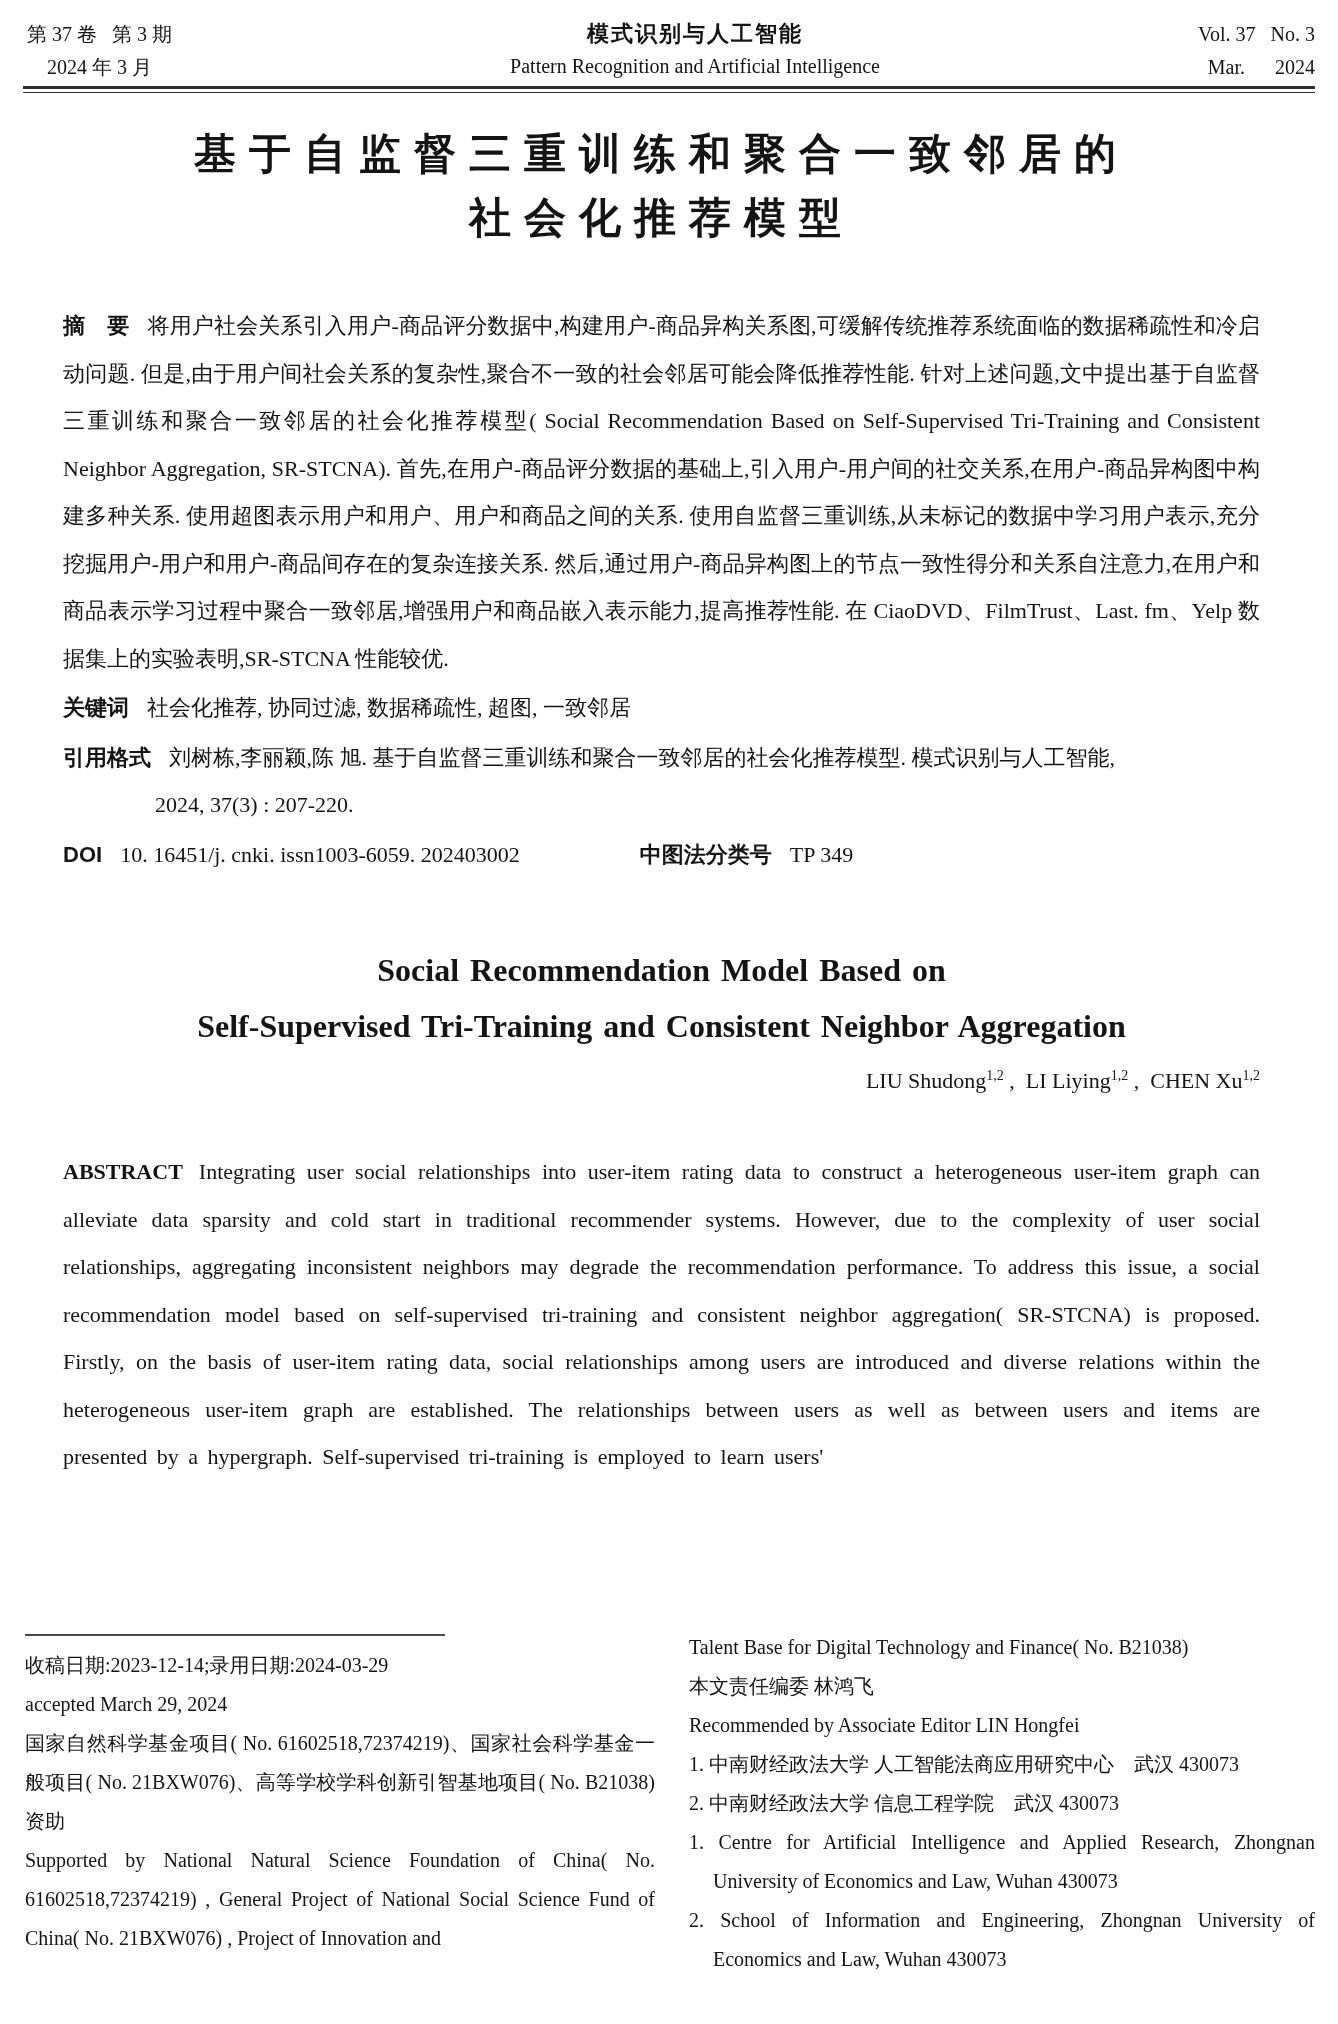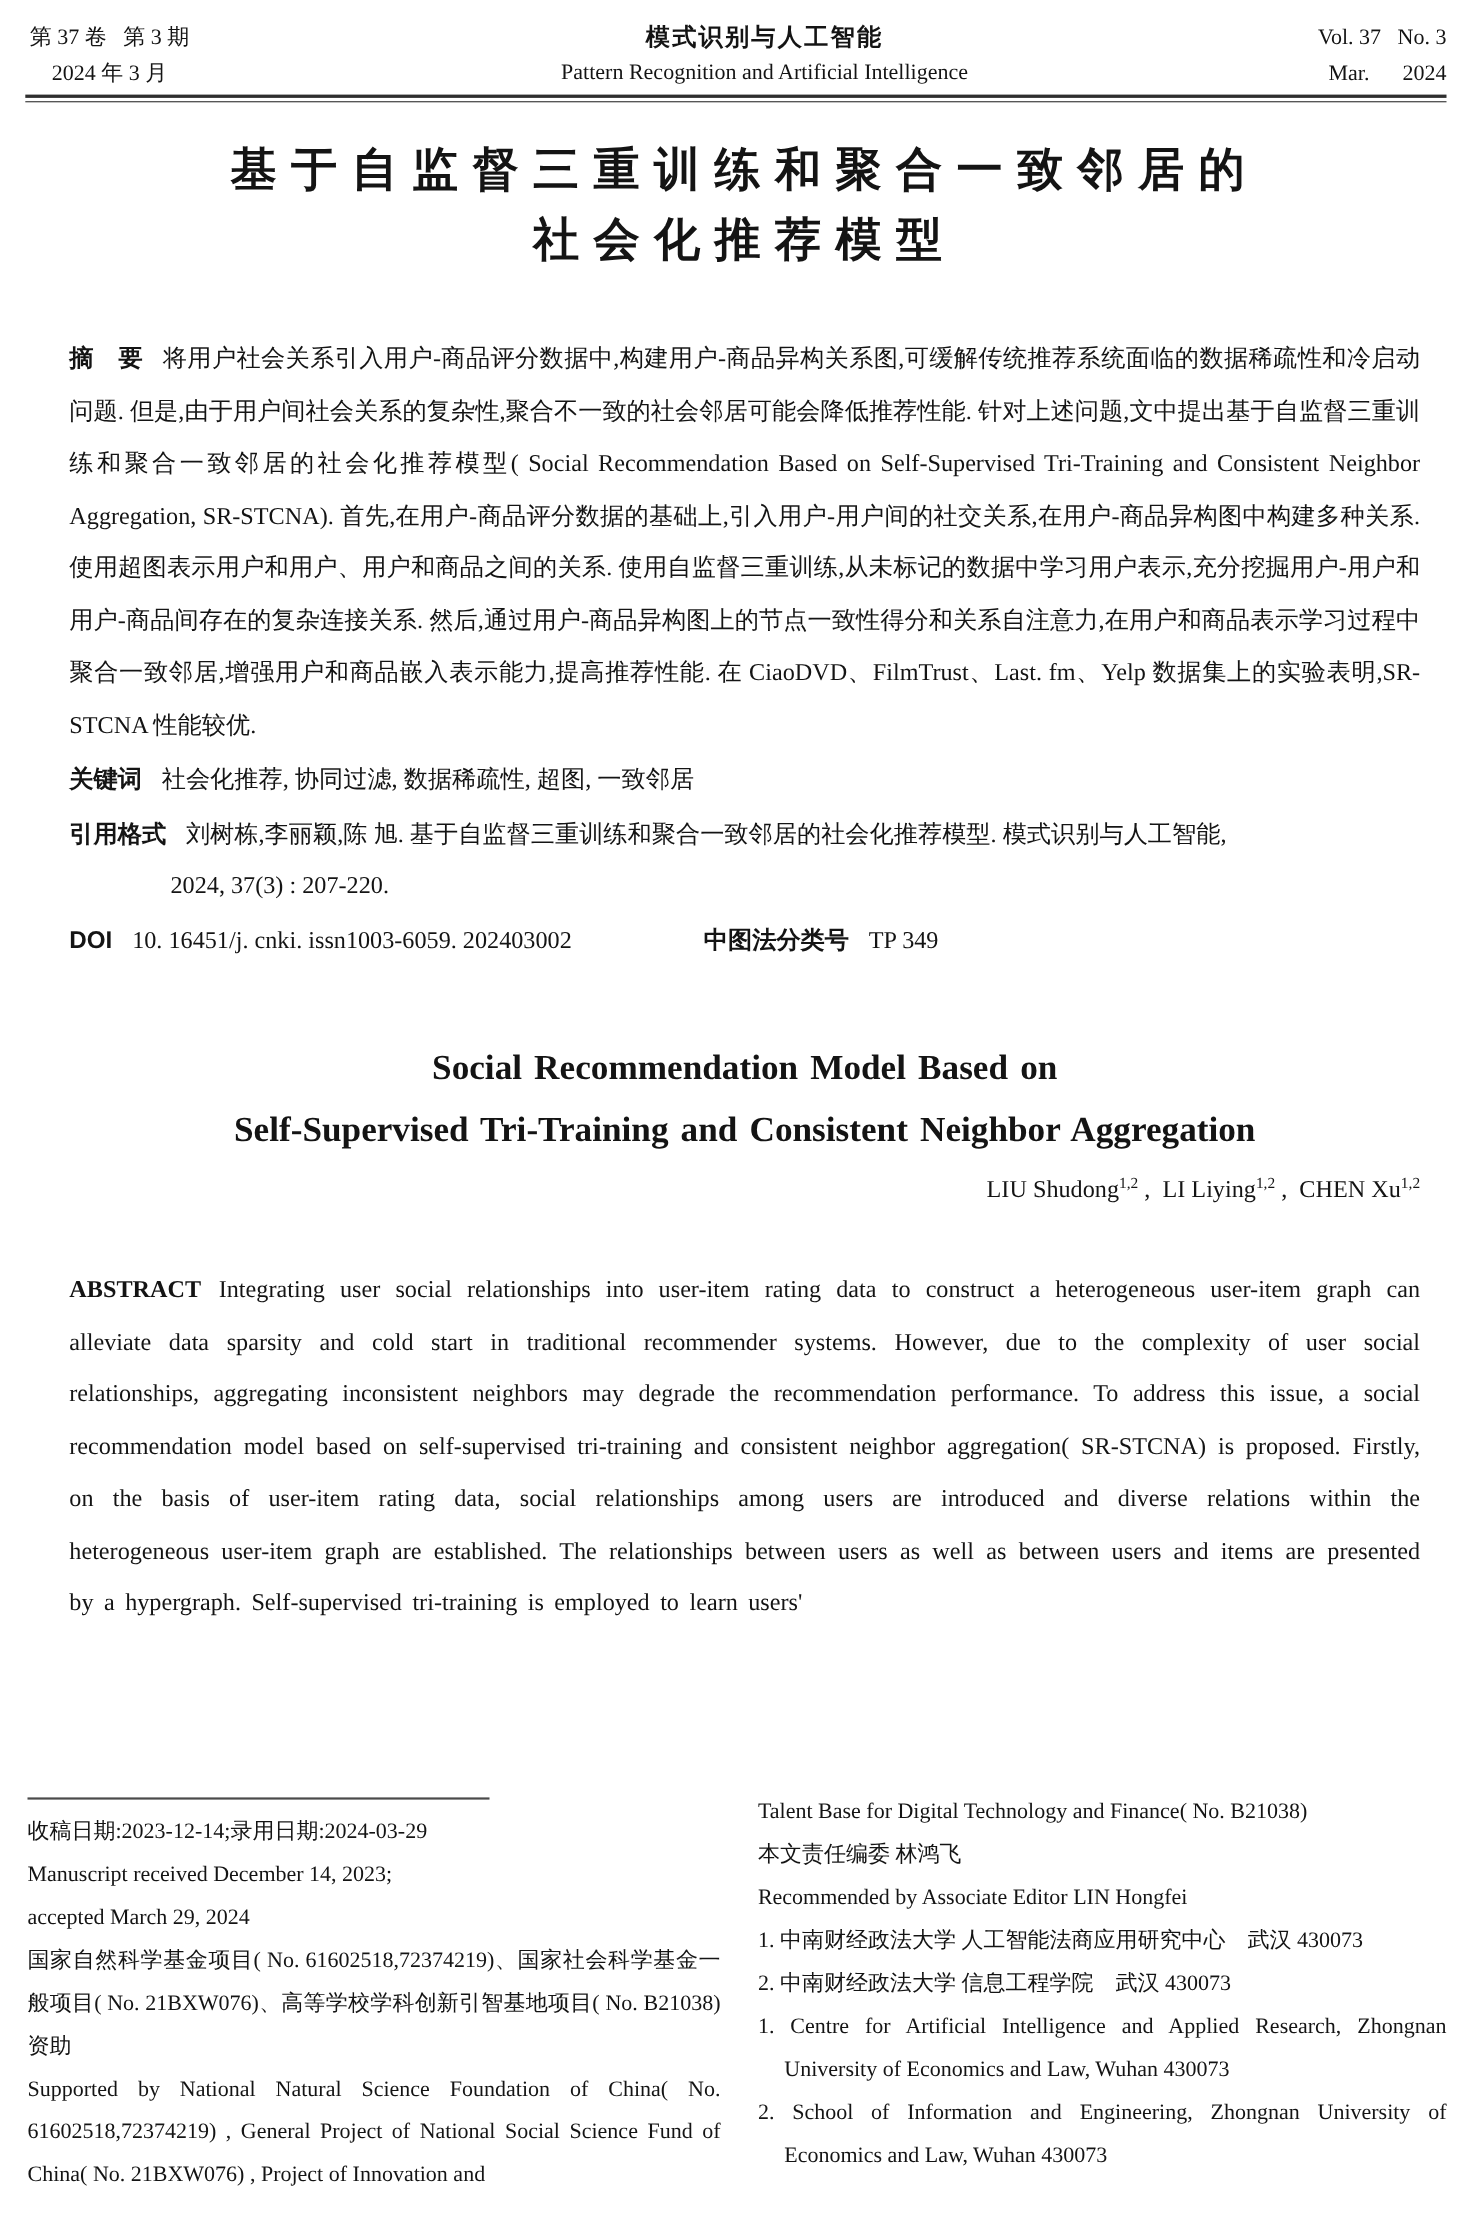--- a/index.html
+++ b/index.html
@@ -13,21 +13,21 @@
   
   .header{position:absolute;top:18px;left:27px;right:23px;display:flex;justify-content:space-between;align-items:flex-start;gap:31px;}
   .hdr-left{text-align:center;font-size:20px;line-height:33px;white-space:pre;}
   .hdr-center{text-align:center;margin-left:20px;}
   .hdr-center .cn{font-family:"Liberation Sans","DejaVu Sans",sans-serif;font-weight:700;font-size:22px;line-height:32px;letter-spacing:2px;}
   .hdr-center .en{font-size:20px;line-height:32px;}
   .hdr-right{text-align:right;font-size:20px;line-height:33px;white-space:pre;}
   .header-rule{position:absolute;top:86px;left:23px;right:23px;height:3px;border-top:3px solid #2f2f2f;border-bottom:1.5px solid #2f2f2f;}
 
   
-  .content{position:absolute;top:86px;left:63px;right:47px;}
+  .content{position:absolute;top:86px;left:63px;right:78px;}
 
   .title-cn{margin-top:36px;text-align:center;font-family:"Liberation Sans","DejaVu Sans",sans-serif;
     font-weight:700;font-size:42px;line-height:64px;letter-spacing:13px;}
   .authors-cn{margin-top:52px;display:flex;justify-content:center;gap:78px;font-size:27px;letter-spacing:4px;}
   .authors-cn sup{font-size:16px;letter-spacing:0;}
 
   .abs{margin:0;text-align:justify;font-size:22px;line-height:47.5px;}
   .abstract-cn{margin-top:52px;}
   .lab{font-family:"Liberation Sans","DejaVu Sans",sans-serif;font-weight:700;margin-right:18px;}
   .kw-line{margin-top:2px;}
@@ -94,21 +94,20 @@
     </div>
 
     <p class="abs abstract-en"><b class="lab">ABSTRACT</b><span>Integrating user social relationships into user-item rating data to construct a heterogeneous user-item graph can alleviate data sparsity and cold start in traditional recommender systems. However, due to the complexity of user social relationships, aggregating inconsistent neighbors may degrade the recommendation performance. To address this issue, a social recommendation model based on self-supervised tri-training and consistent neighbor aggregation( SR-STCNA) is proposed. Firstly, on the basis of user-item rating data, social relationships among users are introduced and diverse relations within the heterogeneous user-item graph are established. The relationships between users as well as between users and items are presented by a hypergraph. Self-supervised tri-training is employed to learn users'</span></p>
 
   </div>
 
   <div class="footnote">
     <div class="fn-left">
       <div class="fn-rule"></div>
       <p>收稿日期:2023-12-14;录用日期:2024-03-29</p>
-      <p>Manuscript received December 14, 2023;</p>
       <p>accepted March 29, 2024</p>
       <p class="just">国家自然科学基金项目( No. 61602518,72374219)、国家社会科学基金一般项目( No. 21BXW076)、高等学校学科创新引智基地项目( No. B21038)资助</p>
       <p class="just">Supported by National Natural Science Foundation of China( No. 61602518,72374219) , General Project of National Social Science Fund of China( No. 21BXW076) , Project of Innovation and</p>
     </div>
     <div class="fn-right">
       <p class="just">Talent Base for Digital Technology and Finance( No. B21038)</p>
       <p>本文责任编委 林鸿飞</p>
       <p>Recommended by Associate Editor LIN Hongfei</p>
       <p class="hang">1. 中南财经政法大学 人工智能法商应用研究中心　武汉 430073</p>
       <p class="hang">2. 中南财经政法大学 信息工程学院　武汉 430073</p>

